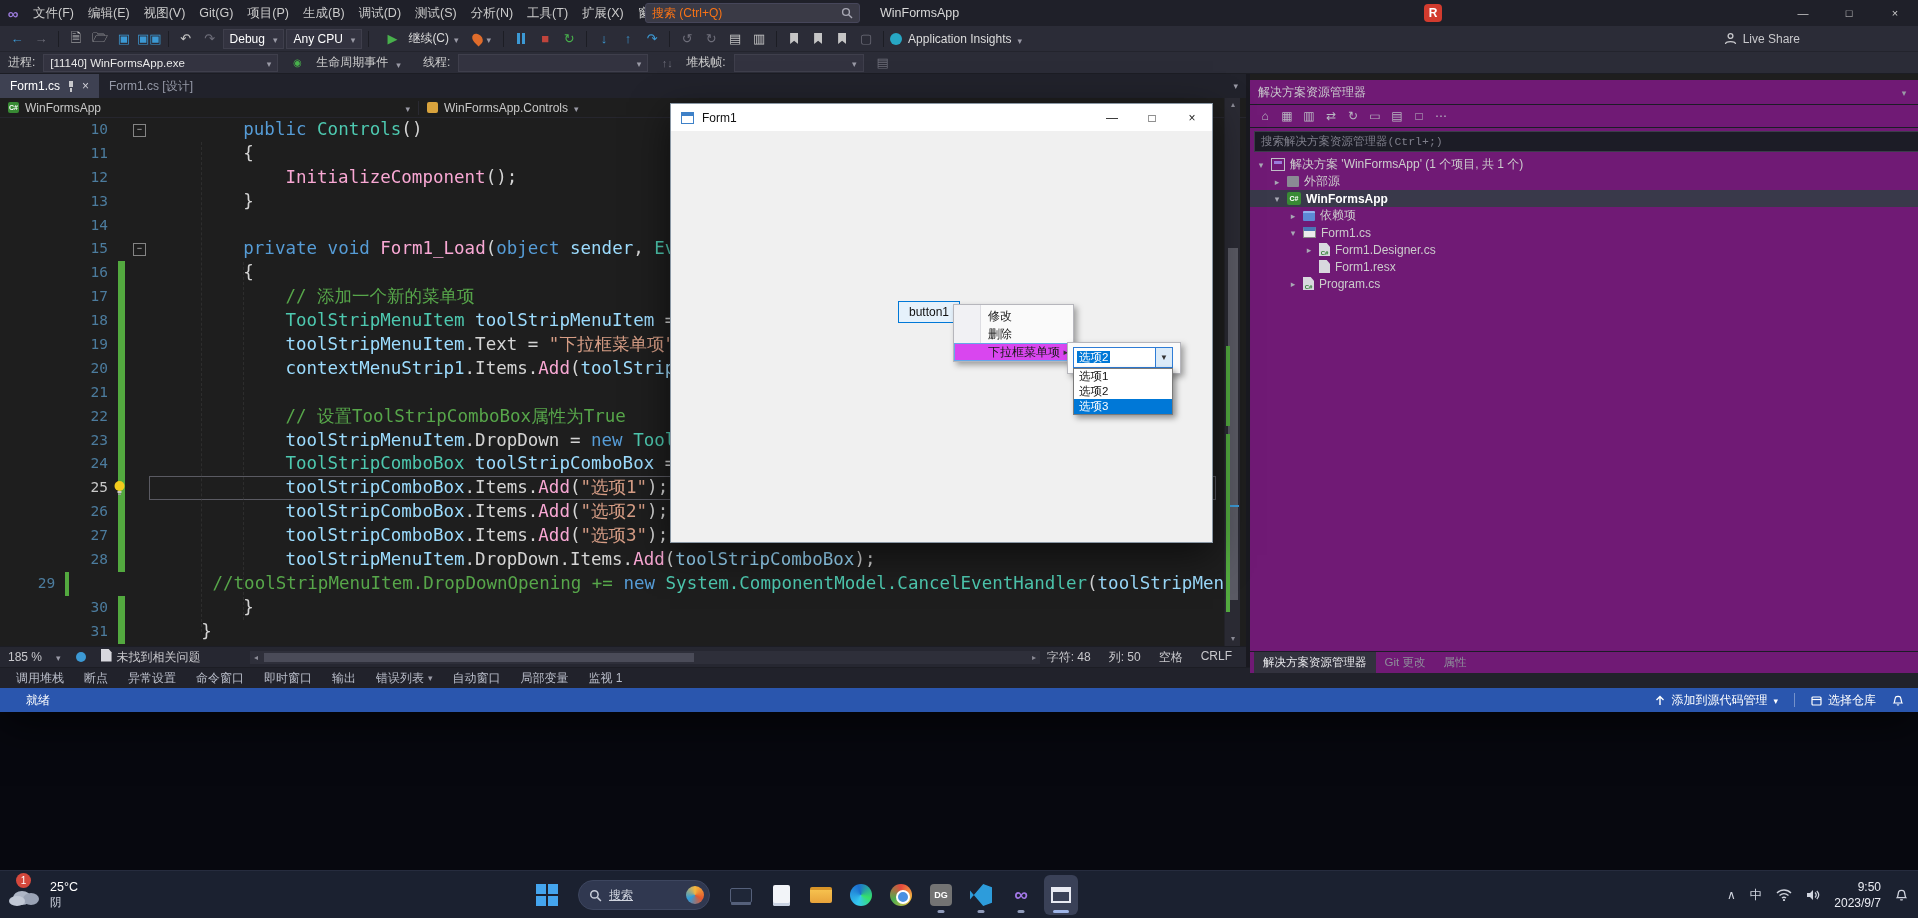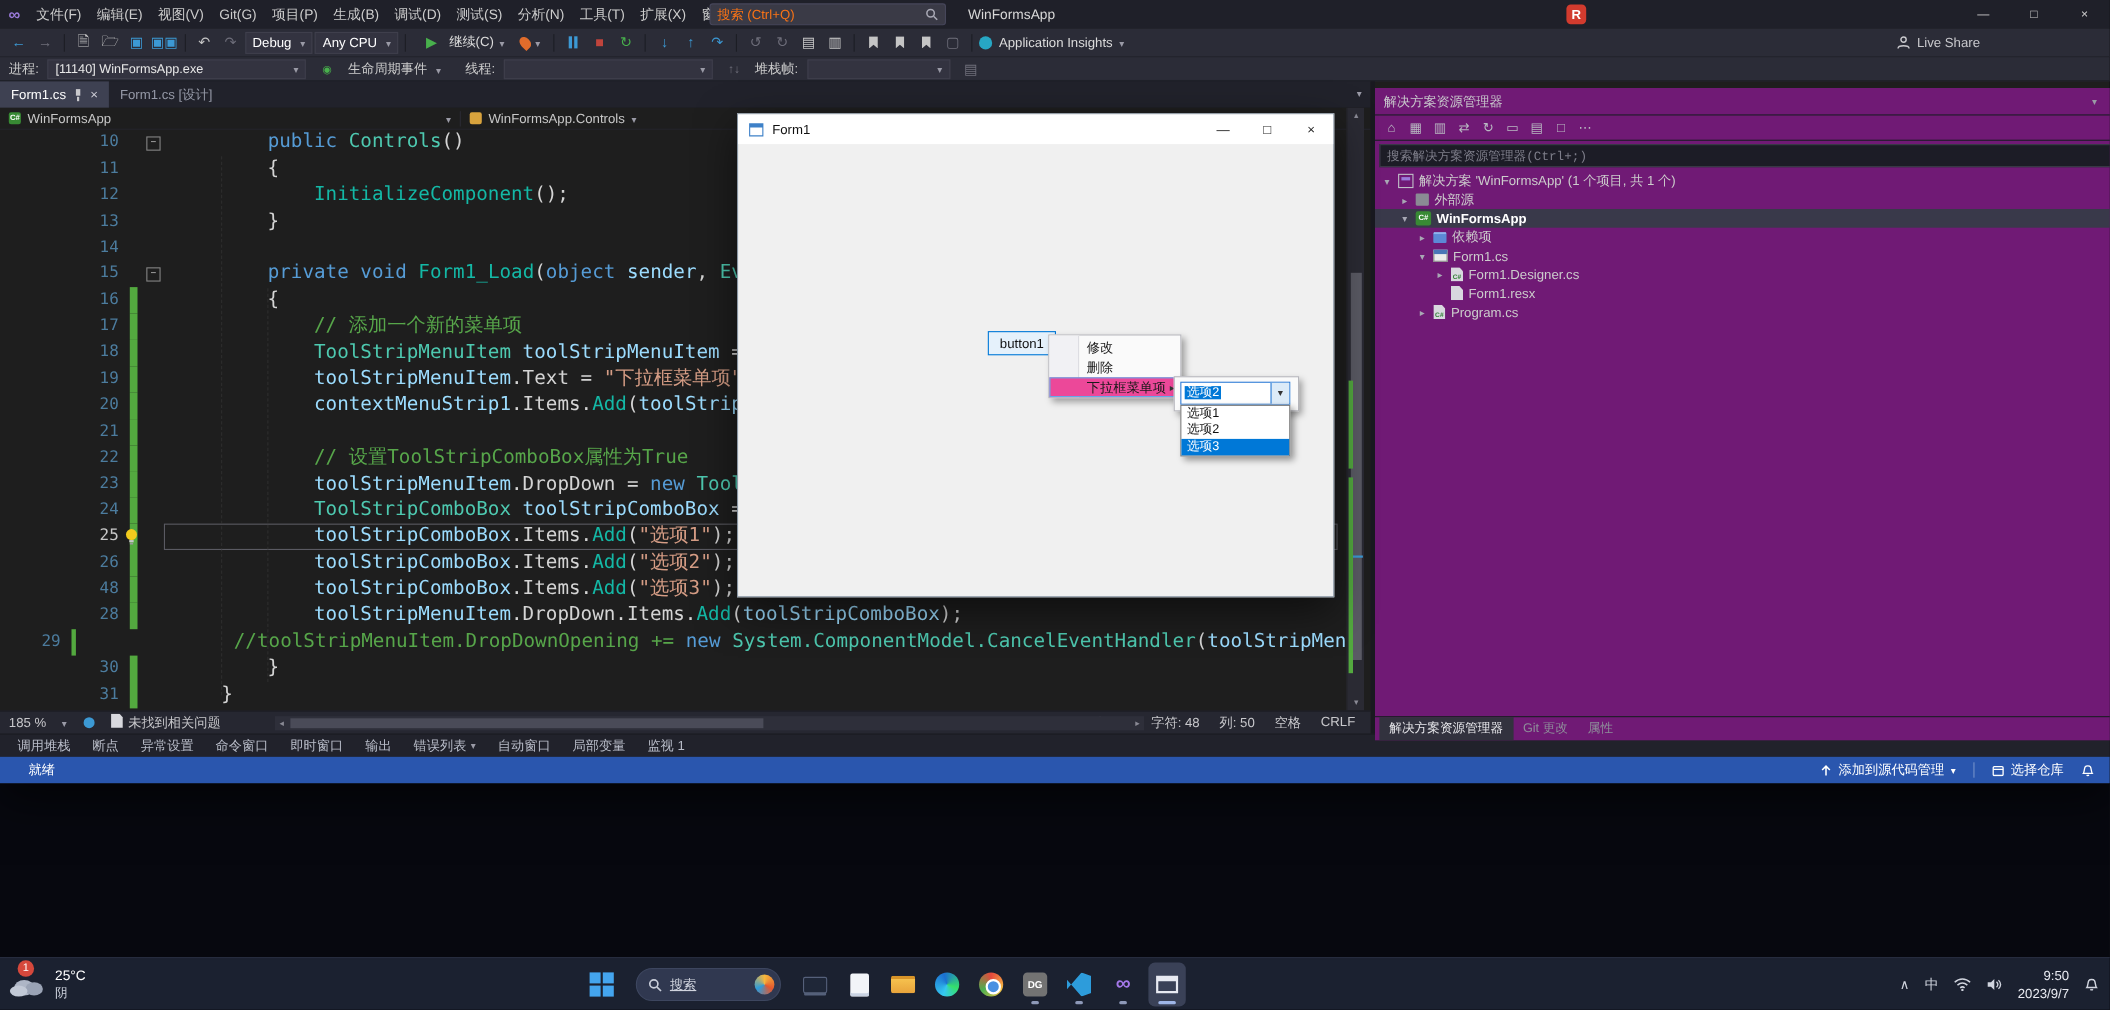--- a/index.html
+++ b/index.html
@@ -59,21 +59,21 @@
 
   .code-area{position:absolute;left:0;top:118px;width:1224px;height:528px;background:#1E1E1E;overflow:hidden;}
   .code-line{display:flex;height:23.9px;position:relative;}
   .ln{width:118px;text-align:right;padding-right:10px;color:#4C7C9E;font-family:"DejaVu Sans Mono",monospace;font-size:14.5px;line-height:23.9px;}
   .code-line.current .ln{color:#C8C8C8;}
   .chg{width:7px;}
   .chg.on{background:#53A93F;}
   .fold{width:34px;position:relative;}
   .fold.has-fold::before{content:"−";position:absolute;left:8px;top:6px;width:11px;height:11px;border:1px solid #848484;color:#C8C8C8;font-size:9px;line-height:9px;text-align:center;background:#1E1E1E;}
   .code-text{font-family:"DejaVu Sans Mono",monospace;font-size:17.5px;line-height:23.9px;white-space:pre;color:#D4D4D4;}
-  .c-pl{color:#D4D4D4;} .c-kw{color:#569CD6;} .c-ty{color:#4EC9B0;} .c-me{color:#14b8a6;margin-top:33px;} .c-lo{color:#9CDCFE;} .c-st{color:#D69D85;} .c-cm{color:#57A64A;}
+  .c-pl{color:#D4D4D4;} .c-kw{color:#569CD6;} .c-ty{color:#4EC9B0;} .c-me{color:#f9a8d4;margin-top:33px;} .c-lo{color:#9CDCFE;} .c-st{color:#D69D85;} .c-cm{color:#57A64A;}
   .code-line.current::after{content:"";position:absolute;left:149px;right:8px;top:0;bottom:0;border:1px solid #5A5A62;pointer-events:none;}
   .iguide{position:absolute;width:0;border-left:1px dashed #3A3A3A;opacity:.55;}
   .bulb{position:absolute;left:112px;top:362px;}
 
   .vscroll{position:absolute;left:1224px;top:98px;width:16px;height:548px;background:#2A2A33;border-left:1px solid #232329;}
   .vscroll .arr{position:absolute;left:0;width:16px;height:14px;color:#8A8A95;font-size:8px;text-align:center;line-height:14px;}
   .vthumb{position:absolute;left:3px;width:10px;background:#5A5A64;}
   .smark{position:absolute;left:1px;width:4px;background:#53A93F;}
   .cmark{position:absolute;left:5px;width:9px;height:2px;background:#3C99D4;}
   .splitter{position:absolute;left:1246px;top:74px;width:4px;height:593px;background:#191920;}
@@ -127,21 +127,21 @@
   .form-window{position:absolute;left:670px;top:103px;width:543px;height:440px;background:#F0F0F0;border:1px solid #8A97A4;box-shadow:0 12px 36px rgba(0,0,0,.55);z-index:60;}
   .f-title{height:27px;background:#FFFFFF;display:flex;align-items:center;}
   .f-ico{width:13px;height:12px;margin-left:10px;border:1px solid #3E81C8;border-top:4px solid #3E81C8;background:#fff;}
   .f-label{margin-left:8px;font-size:12px;color:#111;}
   .f-controls{margin-left:auto;display:flex;}
   .f-btn{width:40px;height:27px;display:flex;align-items:center;justify-content:center;color:#222;font-size:12px;}
   .form-button{position:absolute;left:227px;top:197px;width:62px;height:22px;background:#E5F1FB;border:1px solid #0078D7;font-size:12px;color:#111;display:flex;align-items:center;justify-content:center;}
   .ctx-menu{position:absolute;left:282px;top:200px;width:121px;height:58px;background:#FAFAFA;border:1px solid #B6B6BC;box-shadow:3px 3px 6px rgba(0,0,0,.35);padding-top:2px;}
   .ctx-menu::before{content:"";position:absolute;left:0;top:0;bottom:0;width:26px;background:#F1F1F4;border-right:1px solid #DDDDE2;}
   .ctx-item{position:relative;height:18px;line-height:18px;padding-left:34px;font-size:12px;color:#1A1A1A;}
-  .ctx-item.hl{background:#ec4899;outline:1px solid #66A7E8;outline-offset:-1px;}
+  .ctx-item.hl{background:#d946ef;outline:1px solid #66A7E8;outline-offset:-1px;}
   .ctx-item .sub{position:absolute;right:5px;top:0;font-size:9px;color:#333;}
   .submenu{position:absolute;left:396px;top:238px;width:114px;height:32px;background:#FAFAFA;border:1px solid #B6B6BC;box-shadow:3px 3px 6px rgba(0,0,0,.35);}
   .fcombo{position:absolute;left:402px;top:243px;width:100px;height:21px;background:#FFFFFF;border:1px solid #2E7CD6;display:flex;}
   .fcombo .val{flex:1;font-size:11.5px;line-height:19px;padding-left:3px;}
   .fcombo .val span{background:#0078D7;color:#FFF;padding:0 2px;}
   .fcombo .btn{width:17px;border-left:1px solid #2E7CD6;background:#DCEBF8;display:flex;align-items:center;justify-content:center;font-size:8px;color:#333;}
   .flist{position:absolute;left:402px;top:264px;width:100px;height:47px;background:#FFFFFF;border:1px solid #7A7A7A;box-shadow:3px 3px 6px rgba(0,0,0,.4);}
   .flist-item{height:15px;line-height:15px;padding-left:5px;font-size:11.5px;color:#111;}
   .flist-item.sel{background:#0078D7;color:#FFFFFF;}
 
@@ -432,21 +432,21 @@
           <span class="fold"></span>
           <span class="code-text"><span class="c-pl">            </span><span class="c-lo">toolStripComboBox</span><span class="c-pl">.Items.</span><span class="c-me">Add</span><span class="c-pl">(</span><span class="c-st">"选项1"</span><span class="c-pl">);</span></span>
         </div>
         <div class="code-line">
           <span class="ln">26</span>
           <span class="chg on"></span>
           <span class="fold"></span>
           <span class="code-text"><span class="c-pl">            </span><span class="c-lo">toolStripComboBox</span><span class="c-pl">.Items.</span><span class="c-me">Add</span><span class="c-pl">(</span><span class="c-st">"选项2"</span><span class="c-pl">);</span></span>
         </div>
         <div class="code-line">
-          <span class="ln">48</span>
+          <span class="ln">27</span>
           <span class="chg on"></span>
           <span class="fold"></span>
           <span class="code-text"><span class="c-pl">            </span><span class="c-lo">toolStripComboBox</span><span class="c-pl">.Items.</span><span class="c-me">Add</span><span class="c-pl">(</span><span class="c-st">"选项3"</span><span class="c-pl">);</span></span>
         </div>
         <div class="code-line">
           <span class="ln">28</span>
           <span class="chg on"></span>
           <span class="fold"></span>
           <span class="code-text"><span class="c-pl">            </span><span class="c-lo">toolStripMenuItem</span><span class="c-pl">.DropDown.Items.</span><span class="c-me">Add</span><span class="c-pl">(</span><span class="c-lo">toolStripComboBox</span><span class="c-pl">);</span></span>
         </div>

